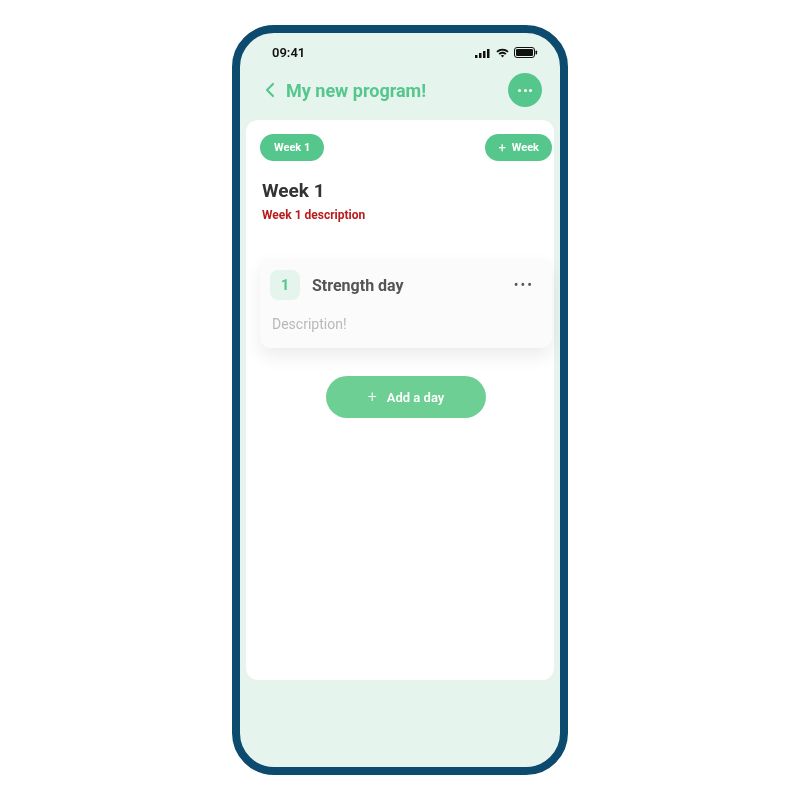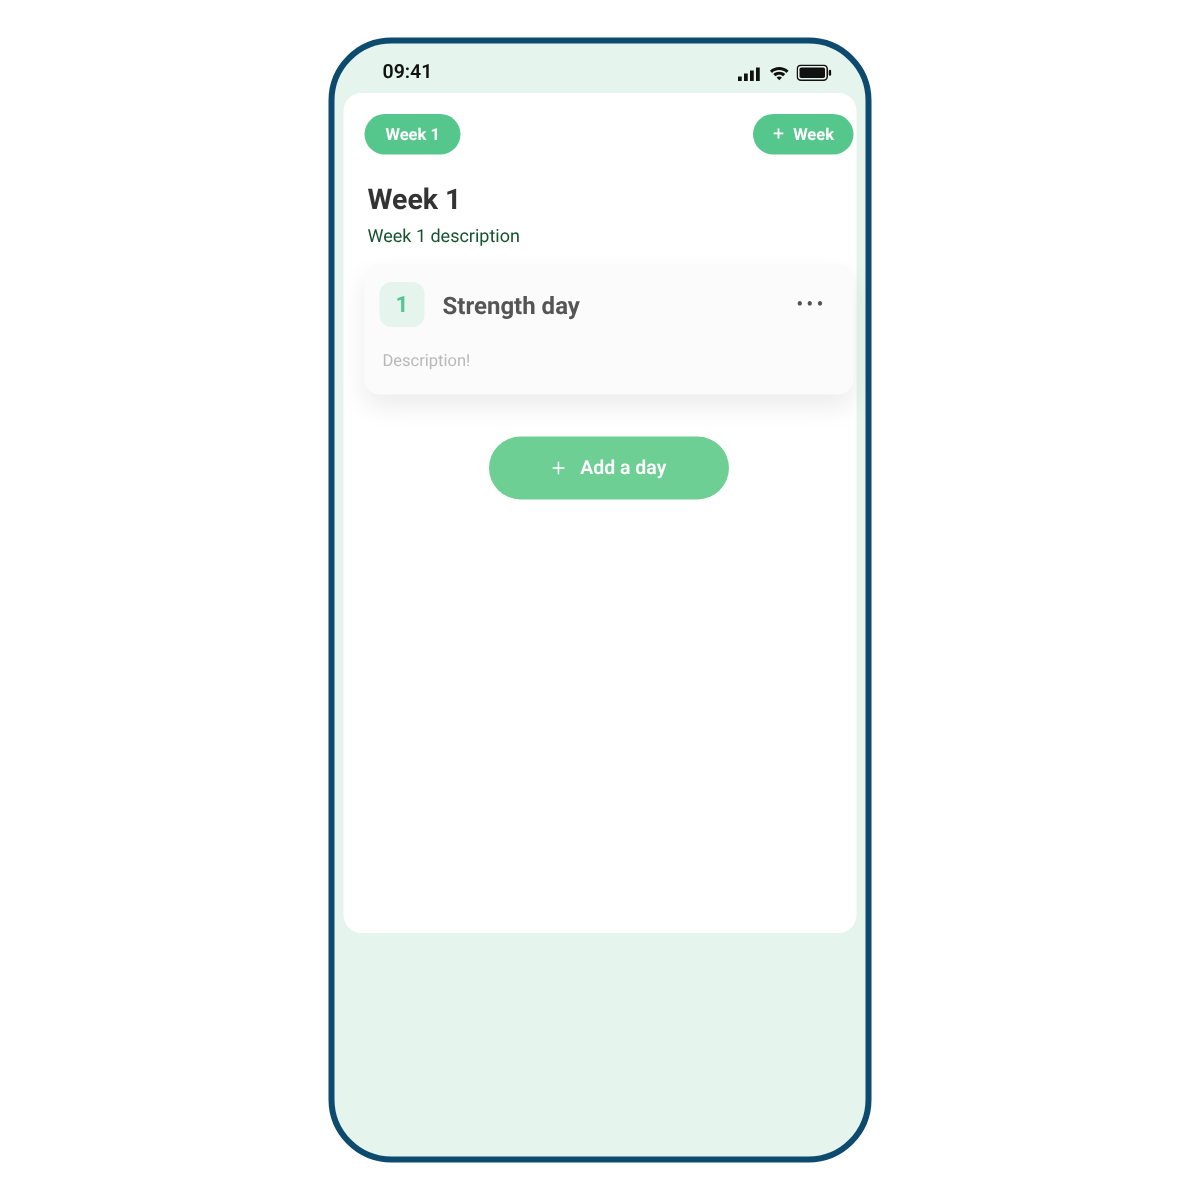--- a/index.html
+++ b/index.html
@@ -1,40 +1,40 @@
 <!DOCTYPE html>
 <html><head>
   <meta charset="utf-8">
   <style>
     * { box-sizing: border-box; margin: 0; padding: 0; font-family: -apple-system, BlinkMacSystemFont, 'Segoe UI', Roboto, sans-serif; }
     body { width: 800px; height: 800px; background: #fff; display: flex; align-items: center; justify-content: center; }
-    .phone-frame { width: 362px; height: 750px; border: 4px solid #0c4a6e; border-radius: 42px; background: #e6f4ee; padding: 0; position: relative; overflow: hidden; }
+    .phone-frame { width: 336px; height: 750px; border: 8px solid #0c4a6e; border-radius: 42px; background: #e6f4ee; padding: 0; position: relative; overflow: hidden; }
     .status-bar { display: flex; justify-content: space-between; align-items: center; padding: 12px 22px 6px 32px; font-size: 13px; font-weight: 600; color: #111; }
     .status-left { }
     .status-right { display: flex; align-items: center; gap: 4px; }
     .signal-icon svg, .wifi-icon svg, .battery-icon svg { display: block; }
     .header { display: flex; align-items: center; padding: 12px 18px 18px 18px; position: relative; }
     .back-btn { width: 24px; height: 24px; display: flex; align-items: center; justify-content: center; color: #55c78c; cursor: pointer; }
     .page-title { font-size: 18px; font-weight: 700; color: #55c78c; margin-left: 4px; }
     .more-menu { position: absolute; right: 18px; width: 34px; height: 34px; background: #55c78c; border-radius: 50%; display: flex; align-items: center; justify-content: center; cursor: pointer; }
     .more-menu .dots { display: flex; gap: 2.5px; }
     .more-menu .dot { width: 3px; height: 3px; background: #fff; border-radius: 50%; }
     .content-card { background: #fff; margin: 0 6px; border-radius: 12px; padding: 14px 2px 20px 14px; min-height: 560px; }
     .week-controls { display: flex; justify-content: space-between; align-items: center; margin-bottom: 18px; }
     .week-pill { background: #55c78c; color: #fff; font-size: 11px; font-weight: 700; padding: 7px 14px; border-radius: 16px; cursor: pointer; }
     .add-week-pill { background: #55c78c; color: #fff; font-size: 11px; font-weight: 700; padding: 7px 13px; border-radius: 16px; display: flex; align-items: center; gap: 6px; cursor: pointer; }
     .add-week-pill .plus { font-size: 13px; font-weight: 400; line-height: 1; }
     .section-title { font-size: 19px; font-weight: 700; color: #333; margin: 14px 2px 6px 2px; }
-    .section-sub { font-size: 12px; color: #14532d; margin: 0 2px 12px 2px; }
+    .section-sub { font-size: 12px; color: #b91c1c; margin: 0 2px 36px 2px; font-weight: bold; }
     .day-card { background: #fbfbfb; border-radius: 10px; padding: 12px 14px 16px 10px; box-shadow: 0 8px 18px rgba(0,0,0,0.08); }
     .day-header { display: flex; align-items: center; position: relative; }
     .day-num { width: 30px; height: 30px; background: #e6f4ee; border-radius: 8px; display: flex; align-items: center; justify-content: center; color: #55c78c; font-weight: 700; font-size: 15px; }
     .day-title { font-size: 16px; font-weight: 700; color: #555; margin-left: 12px; }
     .day-more { position: absolute; right: 4px; color: #555; font-size: 14px; letter-spacing: 2px; cursor: pointer; }
-    .day-desc { font-size: 11px; color: #b9b9b9; margin-top: 16px; margin-left: 2px; }
+    .day-desc { font-size: 14px; color: #b9b9b9; margin-top: 16px; margin-left: 2px; }
     .add-day-btn { margin: 28px auto 0 auto; background: #6ecf94; color: #fff; font-size: 13px; font-weight: 600; padding: 13px 30px; border-radius: 24px; display: flex; align-items: center; gap: 10px; justify-content: center; width: 160px; cursor: pointer; }
     .add-day-btn .plus { font-size: 16px; font-weight: 300; line-height: 1; }
   </style>
 </head>
 <body>
 
 <div class="phone-frame">
   <div class="status-bar">
     <div class="status-left">09:41</div>
     <div class="status-right">
@@ -54,20 +54,35 @@
       <span class="battery-icon">
         <svg width="24" height="11" viewBox="0 0 24 11">
             <rect x="0.5" y="0.5" width="20" height="10" rx="2.5" fill="none" stroke="#111" stroke-width="1"></rect>
             <rect x="2" y="2" width="17" height="7" rx="1.2" fill="#111"></rect>
             <rect x="21.5" y="3.5" width="1.6" height="4" rx="0.8" fill="#111"></rect>
           </svg>
       </span>
     </div>
   </div>
 
+  <div class="header">
+    <div class="back-btn">
+      <svg width="10" height="16" viewBox="0 0 10 16">
+          <path d="M8 2 L2 8 L8 14" stroke="#55c78c" stroke-width="2.2" fill="none" stroke-linecap="round" stroke-linejoin="round"></path>
+        </svg>
+    </div>
+    <div class="page-title">My new program!</div>
+    <div class="more-menu">
+      <div class="dots">
+        <span class="dot"></span>
+          <span class="dot"></span>
+          <span class="dot"></span>
+      </div>
+    </div>
+  </div>
 
   <div class="content-card">
     <div class="week-controls">
       <div class="week-pill">Week 1</div>
       <div class="add-week-pill">
         <span class="plus">+</span>
         <span>Week</span>
       </div>
     </div>
 

